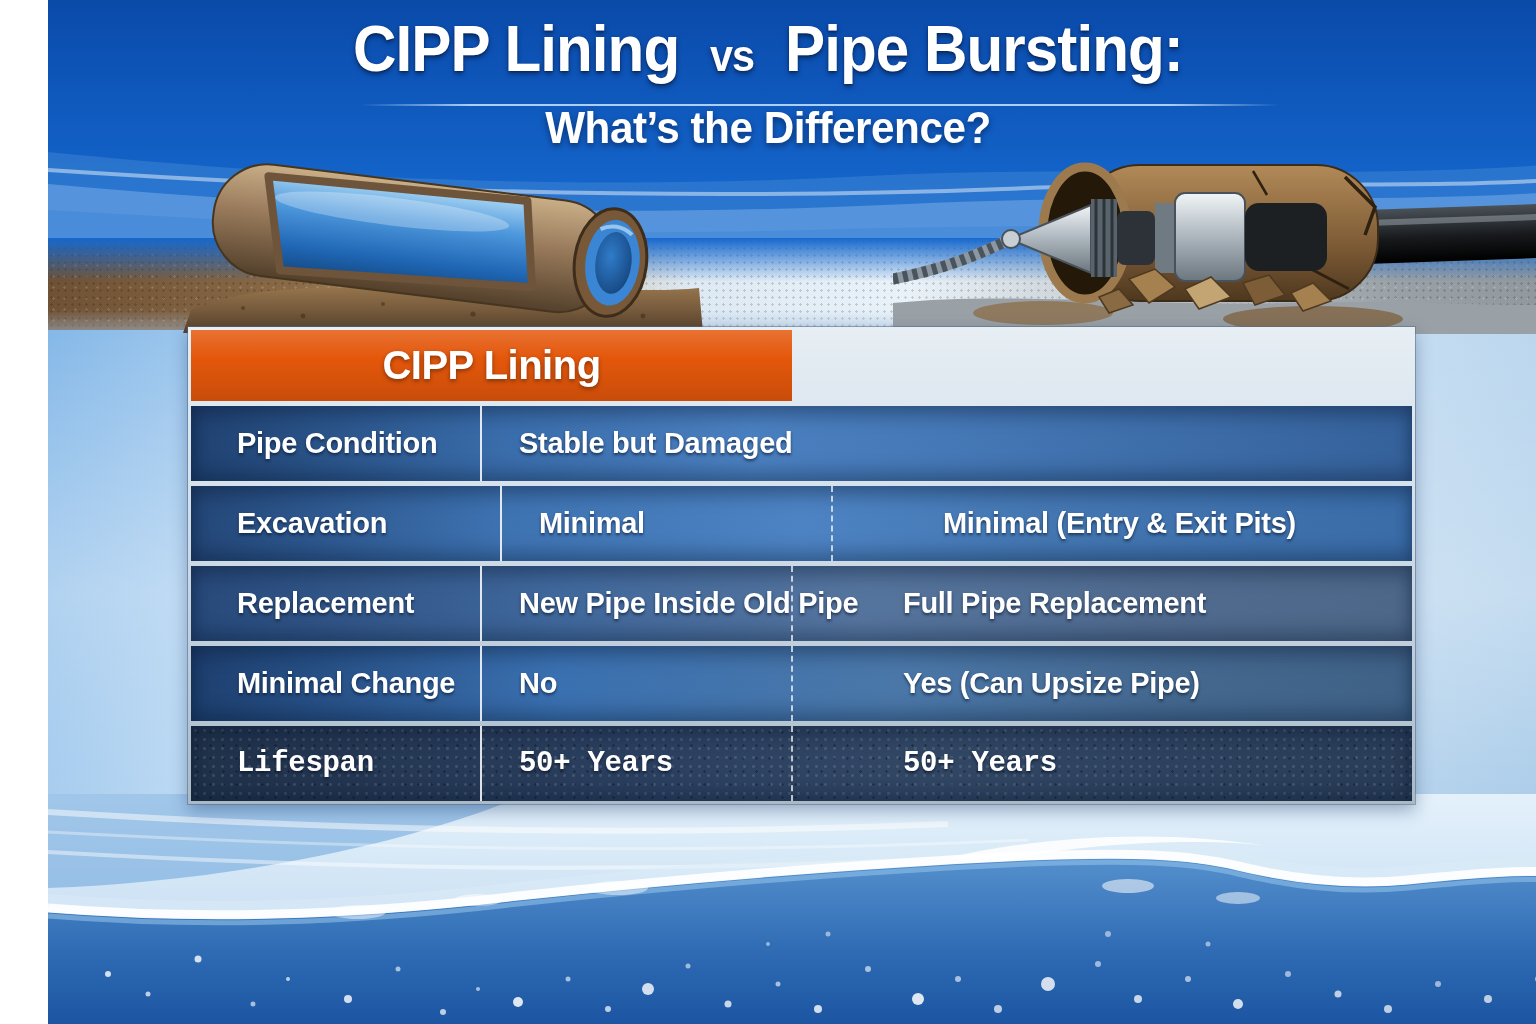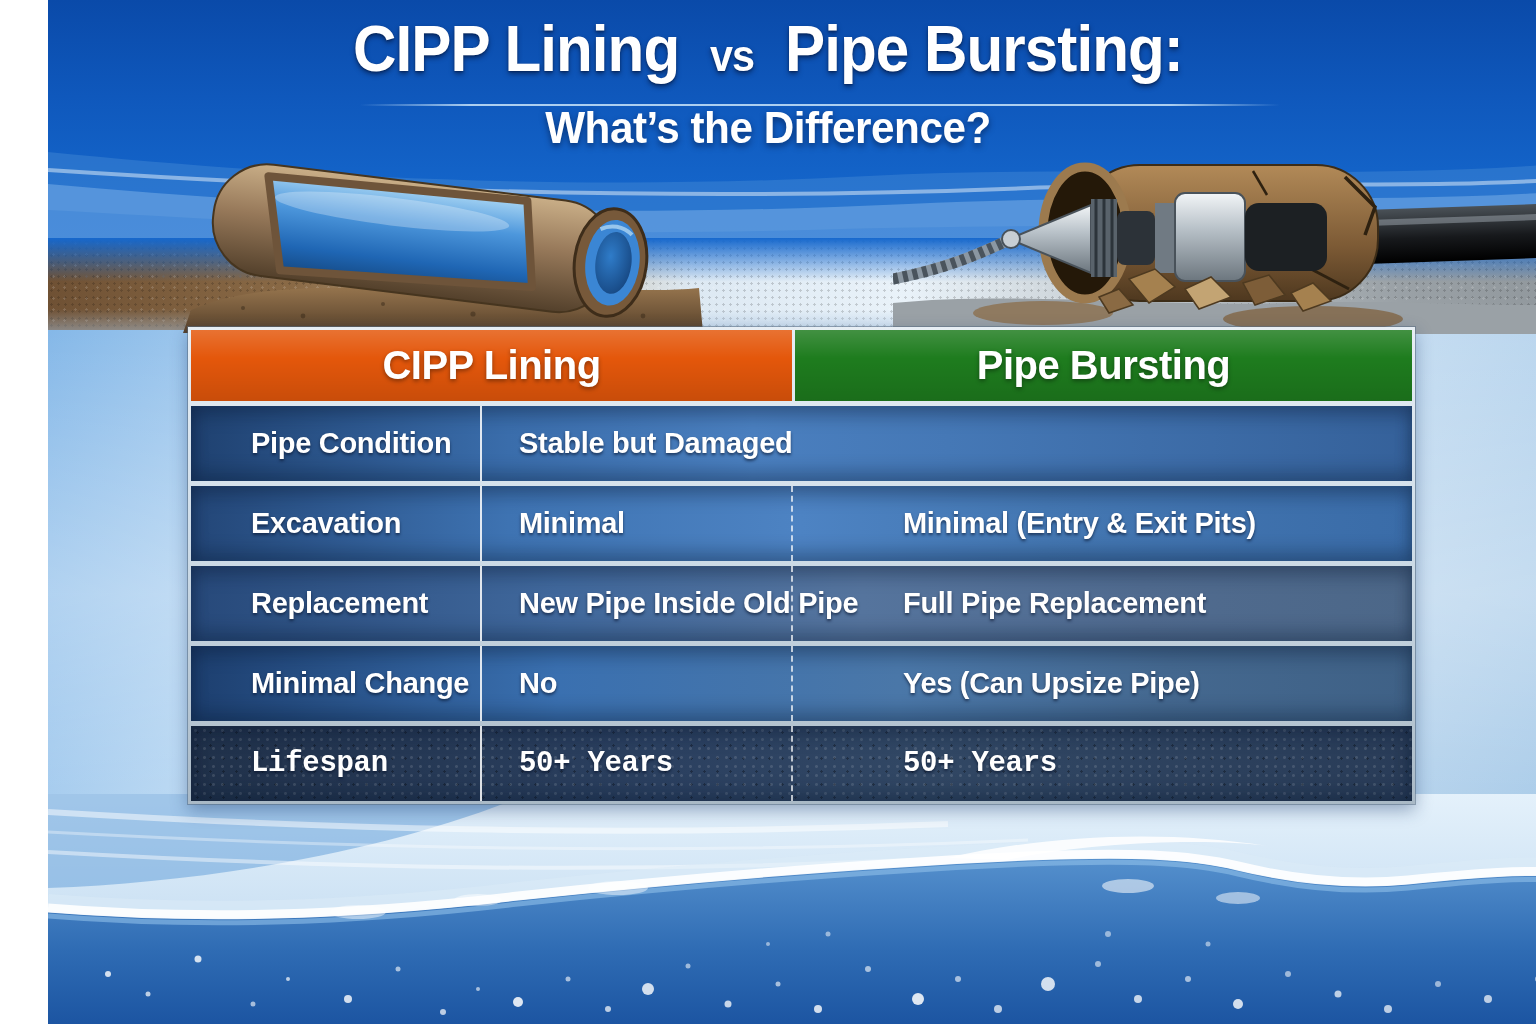--- a/index.html
+++ b/index.html
@@ -51,25 +51,25 @@
   .th{display:flex;align-items:center;justify-content:center;color:#fff;
     font-size:40px;font-weight:700;letter-spacing:-.5px;
     text-shadow:0 2px 4px rgba(0,0,0,.4);
     background-image:linear-gradient(180deg,rgba(255,255,255,.16) 0%,rgba(255,255,255,0) 40%,rgba(0,0,0,.12) 100%);}
   .th-orange{width:601px;}
   .th-green{flex:1;margin-left:3px;}
   .trow{flex:1;display:grid;grid-template-columns:289px 311px 1fr;
     box-shadow:inset 0 10px 16px rgba(8,22,48,.35),inset 0 -10px 16px rgba(8,22,48,.3);}
   .cell{display:flex;align-items:center;color:#fff;font-size:29px;font-weight:700;
     letter-spacing:-.3px;text-shadow:0 2px 3px rgba(8,20,45,.65);white-space:nowrap;}
-  .cell-label{padding-left:60px;}
+  .cell-label{padding-left:46px;}
   .cell-cipp{padding-left:37px;border-left:2px solid rgba(255,255,255,.85);}
   .cell-burst{padding-left:110px;border-left:2px dashed rgba(255,255,255,.7);}
   .r0{background:linear-gradient(90deg,#1f4170 0%,#3a6dab 26%,#4a7fbf 46%,#4578b6 62%,#35619a 100%);}
-  .r1{background:linear-gradient(90deg,#234677 0%,#3e73b2 26%,#4d83c3 50%,#4477b2 70%,#3a6ca8 100%);}
+  .r1{background:linear-gradient(90deg,#234677 0%,#3e73b2 26%,#4d83c3 50%,#4477b2 70%,#3a6ca8 100%);gap:20px;}
   .r2{background:linear-gradient(90deg,#27497a 0%,#40689c 30%,#55749d 55%,#506b8f 78%,#4c6788 100%);}
   .r3{background:linear-gradient(90deg,#1d3f6f 0%,#3a70b0 30%,#4a77a8 58%,#44688f 80%,#3f6186 100%);}
   .r4{background-image:
       radial-gradient(rgba(255,255,255,.12) 1.2px,transparent 1.7px),
       radial-gradient(rgba(0,0,0,.3) 1px,transparent 1.4px),
       linear-gradient(90deg,#20314a 0%,#2b4060 38%,#314764 60%,#293c58 100%);
     background-size:9px 9px,13px 13px,100% 100%;font-family:Liberation Mono, monospace;}
 
   
   .water{position:absolute;left:0;top:794px;width:1536px;height:230px;z-index:2;}
@@ -195,21 +195,20 @@
       <polygon points="350,132 376,124 392,144 362,154" fill="#7d5d38"></polygon>
       <polygon points="398,142 420,132 438,150 410,160" fill="#a5814f"></polygon>
       <polygon points="206,146 226,138 240,154 216,162" fill="#8a6a43"></polygon>
     </g>
   </svg>
 
   <section class="tbl">
     <div class="tbl-inner">
       <div class="thead">
         <div class="th th-orange" style="background-color: rgb(228, 87, 11);">CIPP Lining</div>
-        <div class="th th-green" style="background-color: rgb(30, 124, 30);">Pipe Bursting</div>
       </div>
 
       <div class="trow r0">
         <div class="cell cell-label">Pipe Condition</div>
         <div class="cell cell-cipp">Stable but Damaged</div>
       </div>
       <div class="trow r1">
         <div class="cell cell-label">Excavation</div>
         <div class="cell cell-cipp">Minimal</div>
         <div class="cell cell-burst">Minimal (Entry &amp; Exit Pits)</div>

